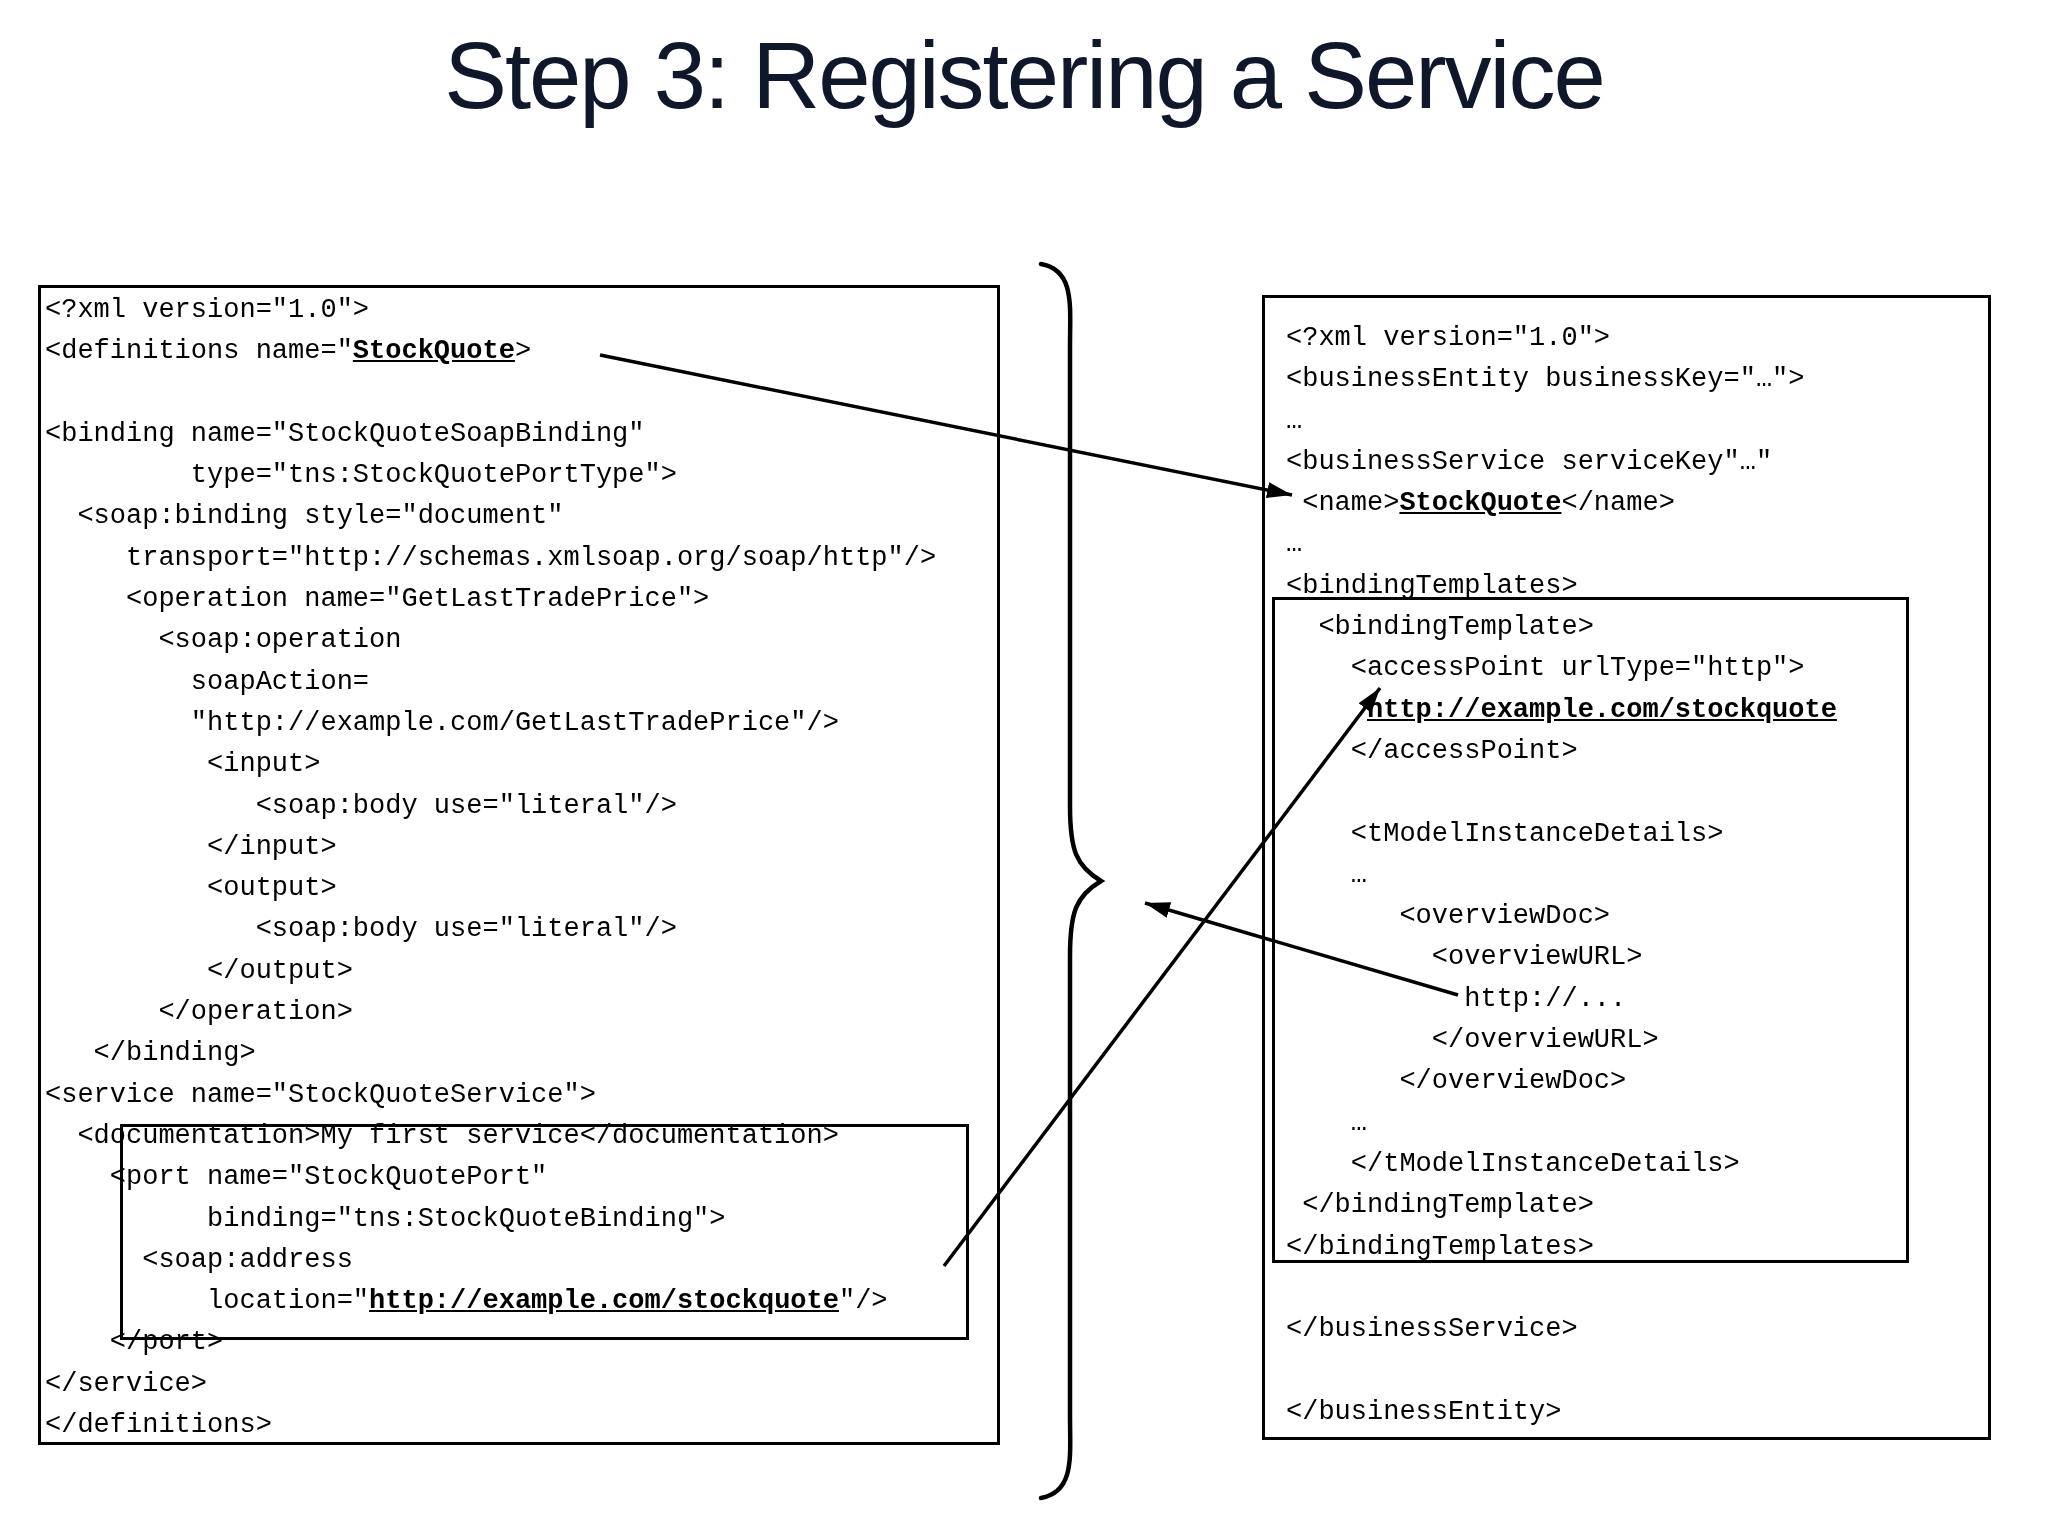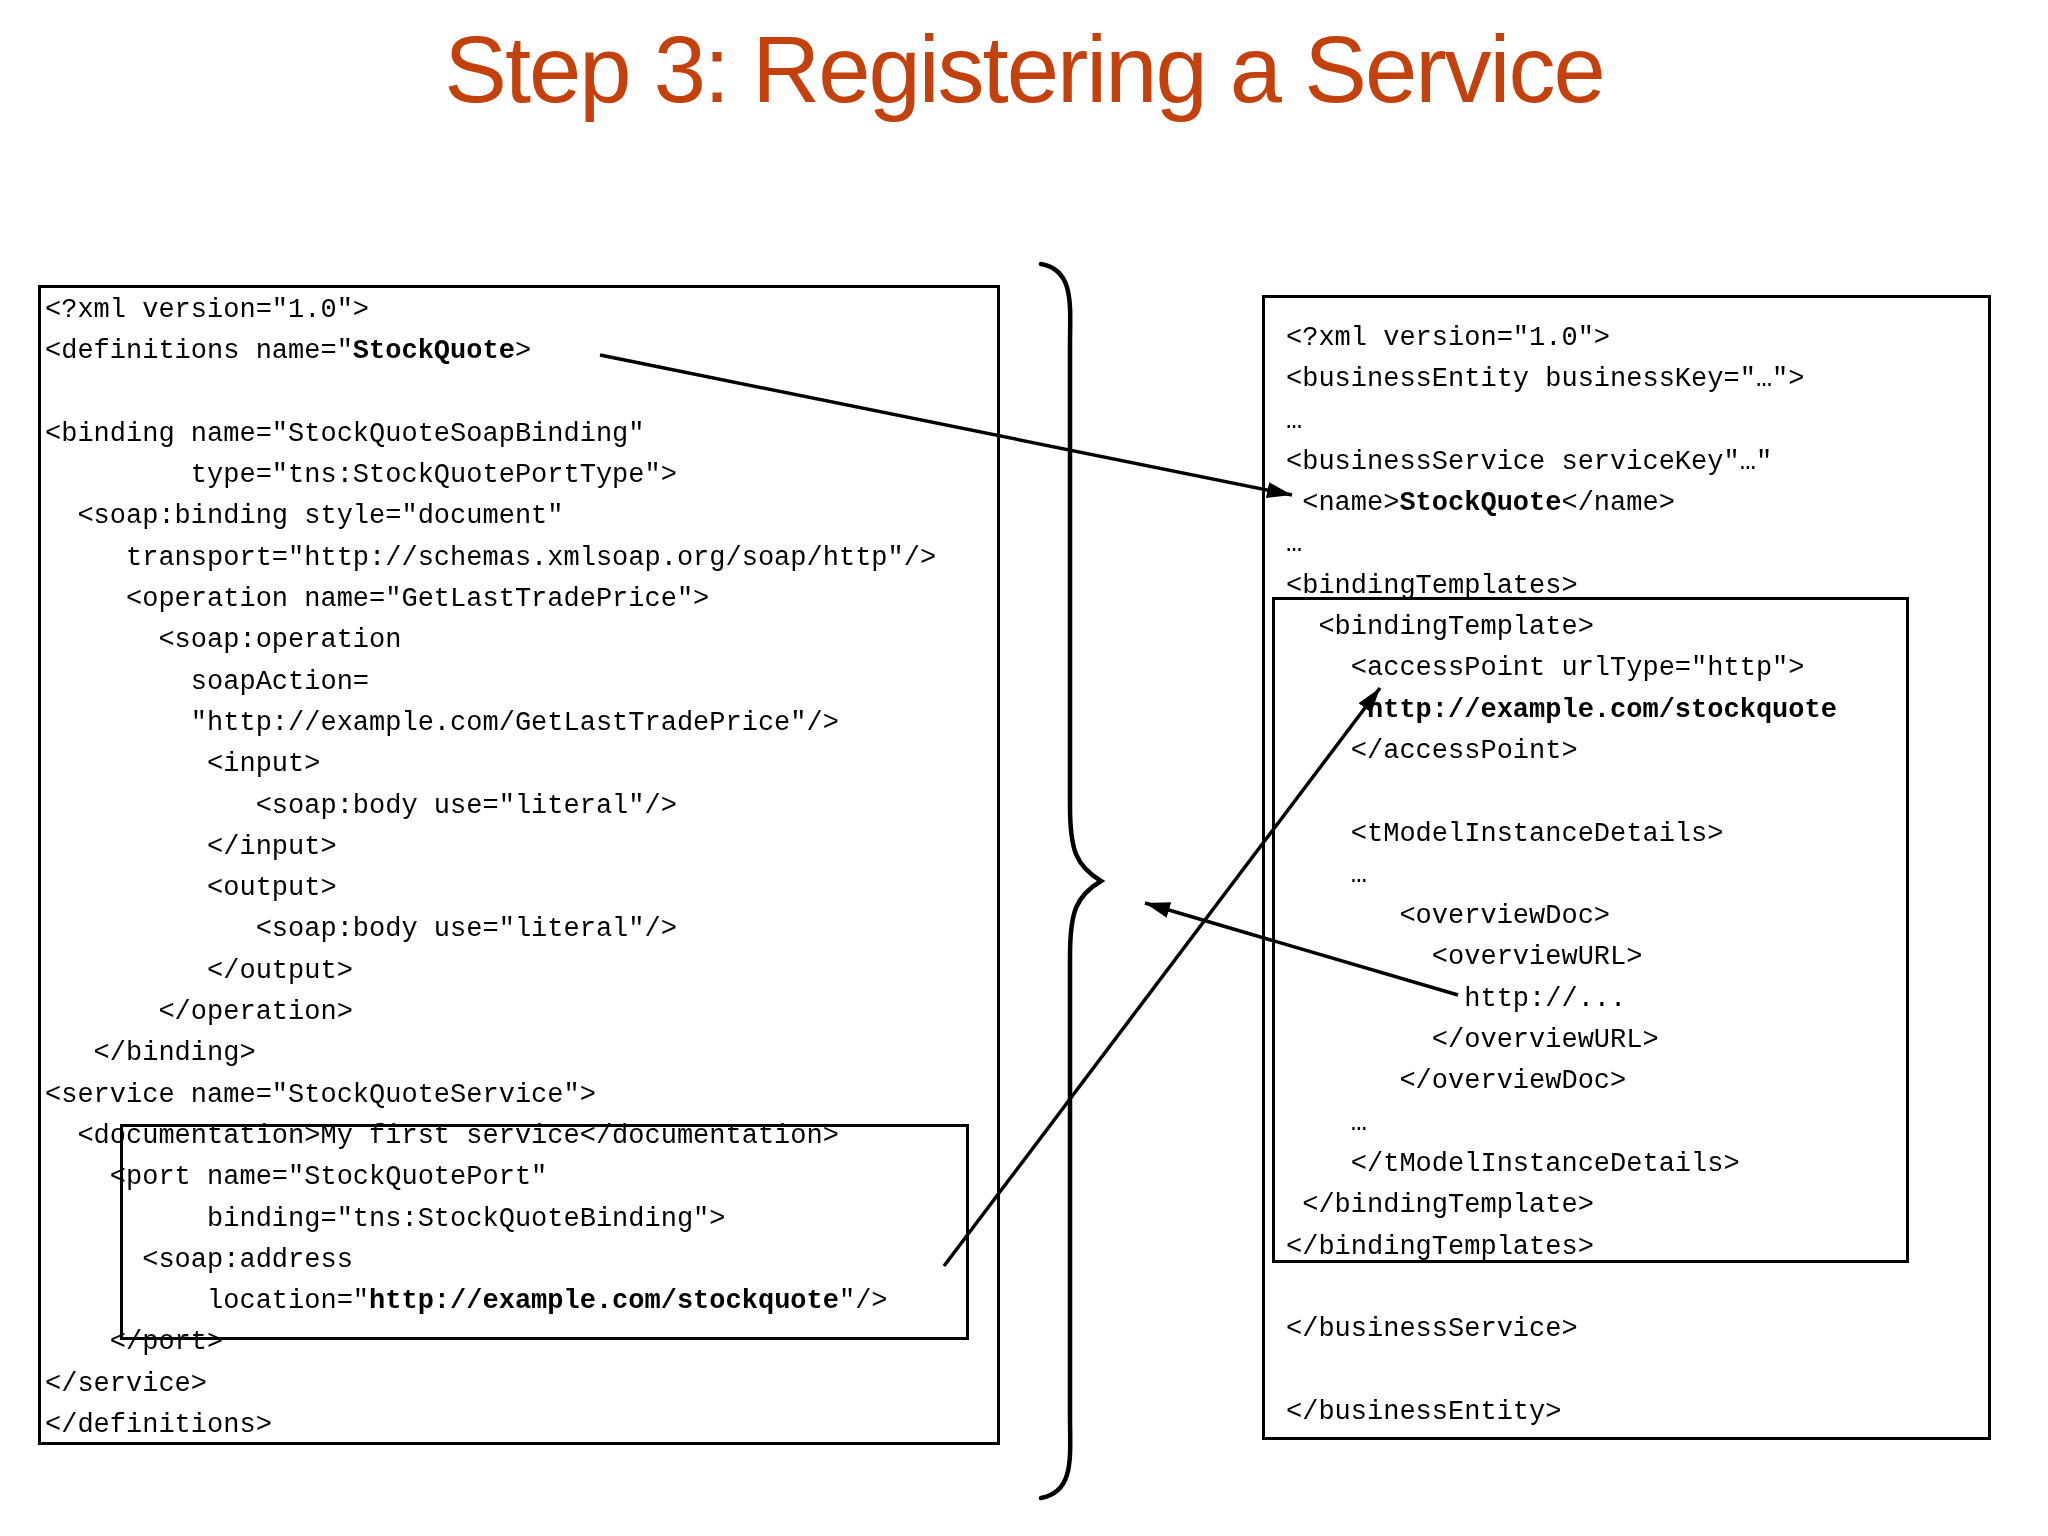--- a/index.html
+++ b/index.html
@@ -11,30 +11,30 @@
     position: relative;
     width: 2048px;
     height: 1536px;
     background: #ffffff;
     overflow: hidden;
     font-family: "Liberation Sans", sans-serif;
   }
   .title {
     position: absolute;
     left: 0;
-    top: 2px;
+    top: 8px;
     width: 2048px;
     margin: 0;
     text-align: center;
     font-family: "Liberation Sans", sans-serif;
     font-weight: 400;
     font-size: 94px;
     line-height: 136px;
     letter-spacing: -2px;
-    color: #c2410c;
+    color: #0f172a;
   }
   .title .t-line { display: block; }
   .panel {
     position: absolute;
     box-sizing: border-box;
     border: 3px solid #000000;
     background: transparent;
     font-family: "Liberation Mono", "DejaVu Sans Mono", monospace;
     font-size: 27px;
     line-height: 41.3px;
@@ -49,21 +49,21 @@
     padding: 2px 0 0 4px;
   }
   .panel-right {
     left: 1262px;
     top: 295px;
     width: 729px;   
     height: 1145px; 
     padding: 20px 0 0 21px;
   }
   .code-line { white-space: pre; }
-  .code-line .b { font-weight: bold; }
+  .code-line .b { font-weight: bold; text-decoration: underline; }
   .inner-box {
     position: absolute;
     box-sizing: border-box;
     border: 3px solid #000000;
     background: transparent;
   }
   .inner-box-left {
     left: 120px;
     top: 1124px;
     width: 849px;   

